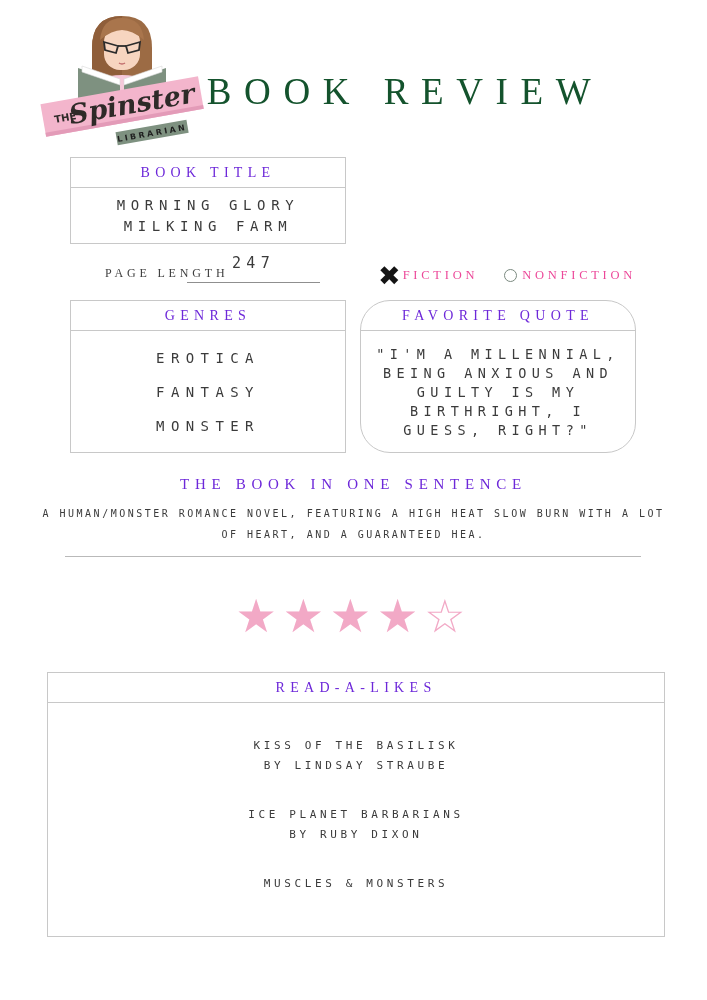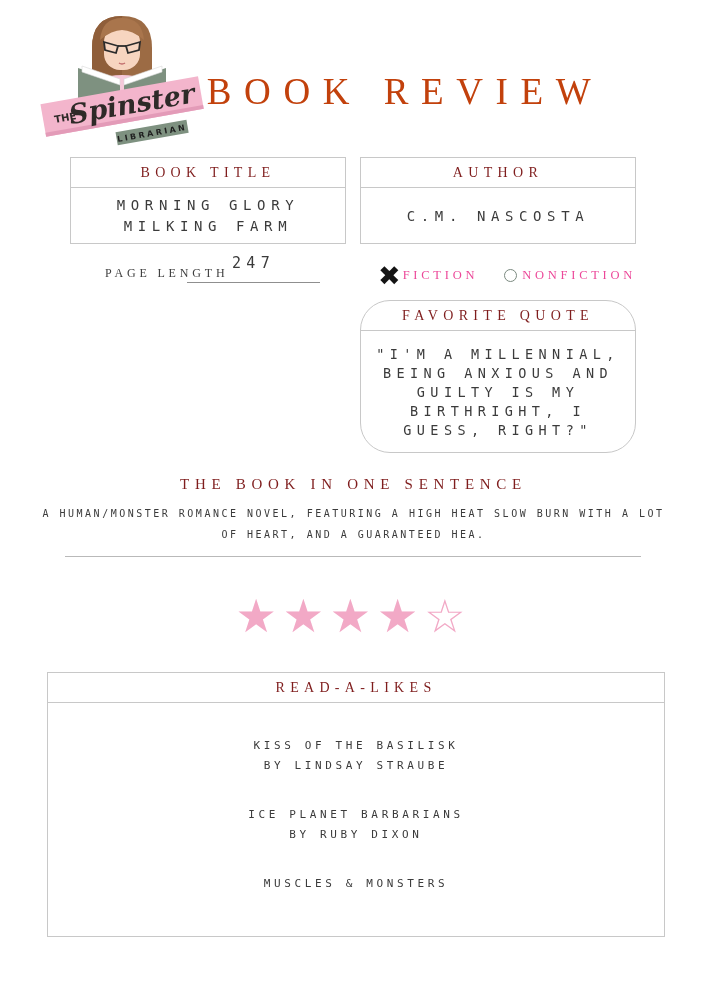--- a/index.html
+++ b/index.html
@@ -5,29 +5,29 @@
   html,body{margin:0;padding:0;background:#ffffff;}
   .page{
     position:relative;
     width:707px;height:1000px;
     background:#ffffff;
     font-family:"Liberation Serif", serif;
     overflow:hidden;
   }
   
   .h-green{
-    color:#7f1d1d;
+    color:#6d28d9;
     font-family:"Liberation Serif", serif;
     letter-spacing:0.38em;
     text-align:center;
     font-weight:400;
   }
   .main-title{
     position:absolute;left:195px;top:70px;width:420px;
-    font-size:37px;letter-spacing:0.34em;color:#c2410c;
+    font-size:37px;letter-spacing:0.34em;color:#14532d;
     text-align:center;white-space:nowrap;
   }
   
   .hand{
     font-family:"DejaVu Sans Mono", monospace;
     color:#3b3b3b;
     letter-spacing:0.40em;
     text-align:center;
   }
   
@@ -153,39 +153,41 @@
   <div class="main-title">BOOK REVIEW</div>
 
   <div class="fbox box-title">
     <div class="fbox-head h-green">BOOK TITLE</div>
     <div class="fbox-body hand">
       <div>MORNING GLORY</div>
       <div>MILKING FARM</div>
     </div>
   </div>
 
-  <div class="fbox box-author">
-    <div class="fbox-head h-green">AUTHOR</div>
-    <div class="fbox-body hand">
-      <div>C.M. NASCOSTA</div>
-    </div>
-  </div>
 
   <div class="pl-row">
     <div class="pl-label">PAGE LENGTH</div>
     <div class="pl-value hand">247</div>
     <div class="pl-line"></div>
     <div class="cat-group">
       <span class="x-mark">✖</span>
       <span class="cat-label">FICTION</span>
       <span class="circle"></span>
       <span class="cat-label">NONFICTION</span>
     </div>
   </div>
 
+  <div class="fbox box-genres">
+    <div class="fbox-head h-green">GENRES</div>
+    <div class="fbox-body hand" id="genres-list">
+        <div class="genre-line">EROTICA</div>
+        <div class="genre-line">FANTASY</div>
+        <div class="genre-line">MONSTER</div>
+      </div>
+  </div>
 
   <div class="fbox box-quote">
     <div class="fbox-head h-green">FAVORITE QUOTE</div>
     <div class="fbox-body">
       <div class="hand quote-text">"I'M A MILLENNIAL, BEING ANXIOUS AND GUILTY IS MY BIRTHRIGHT, I GUESS, RIGHT?"</div>
     </div>
   </div>
 
   <div class="sentence-head h-green">THE BOOK IN ONE SENTENCE</div>
   <div class="sentence-text hand">A HUMAN/MONSTER ROMANCE NOVEL, FEATURING A HIGH HEAT SLOW BURN WITH A LOT OF HEART, AND A GUARANTEED HEA.</div>

